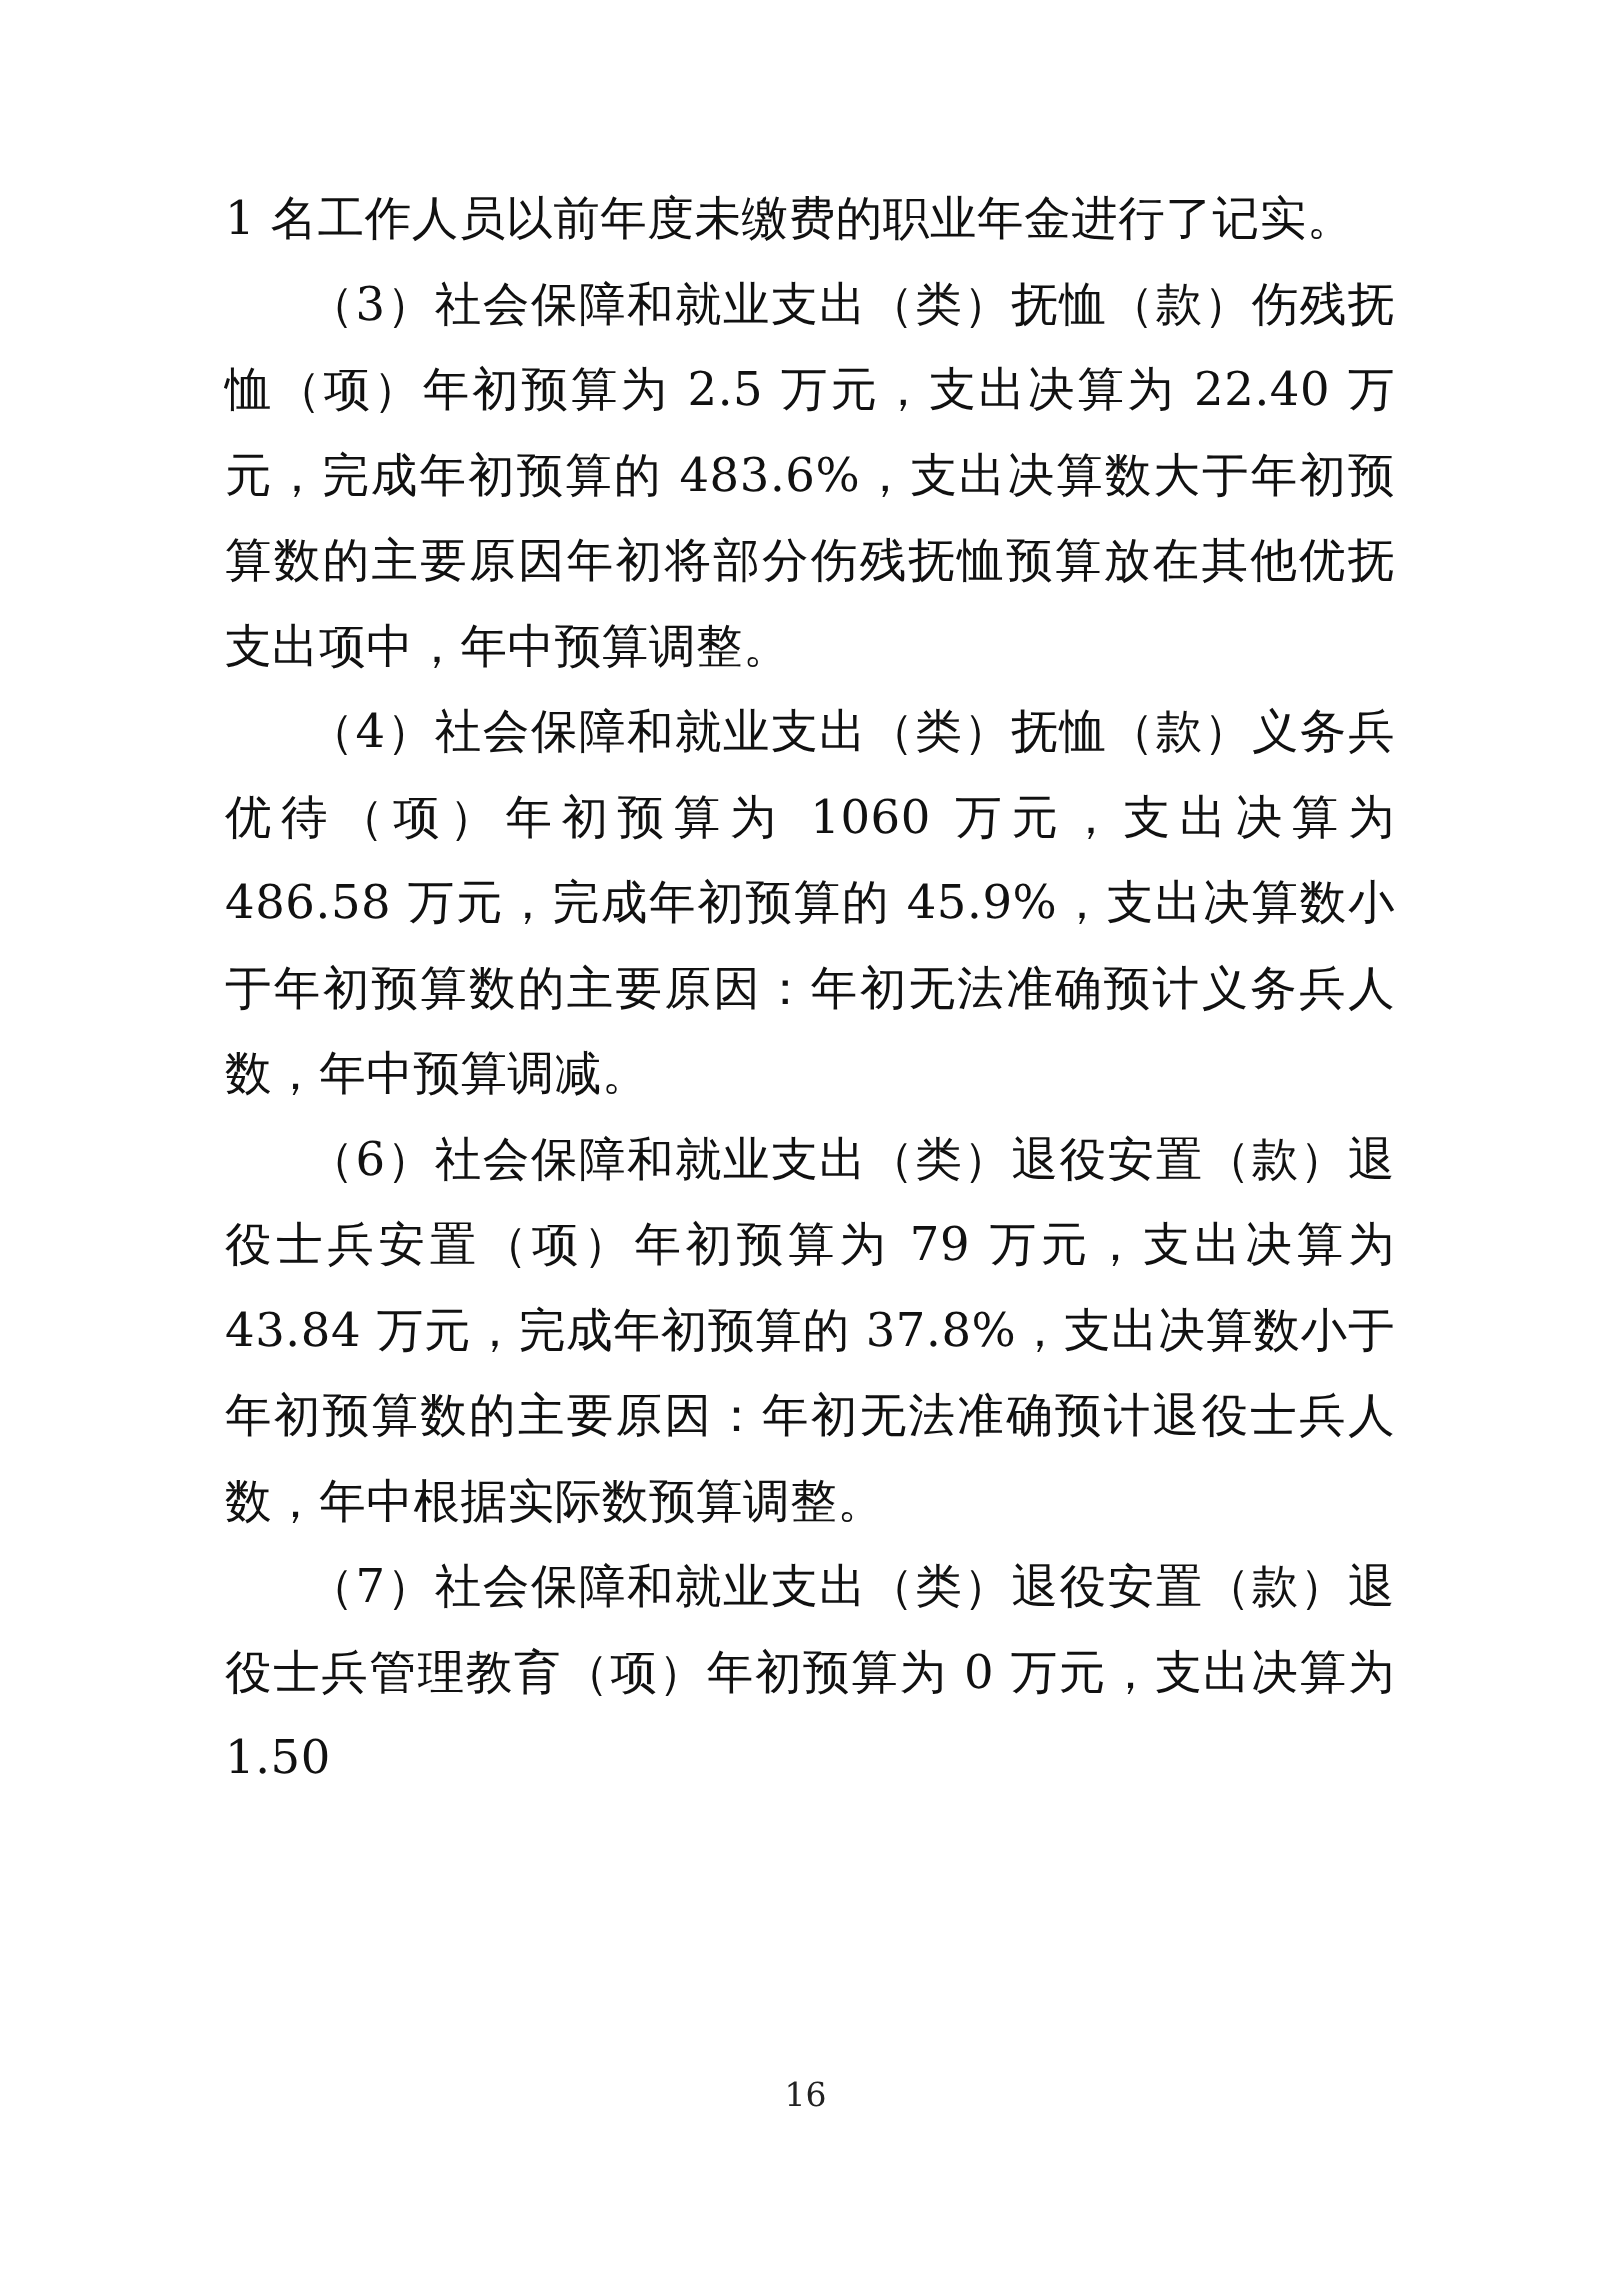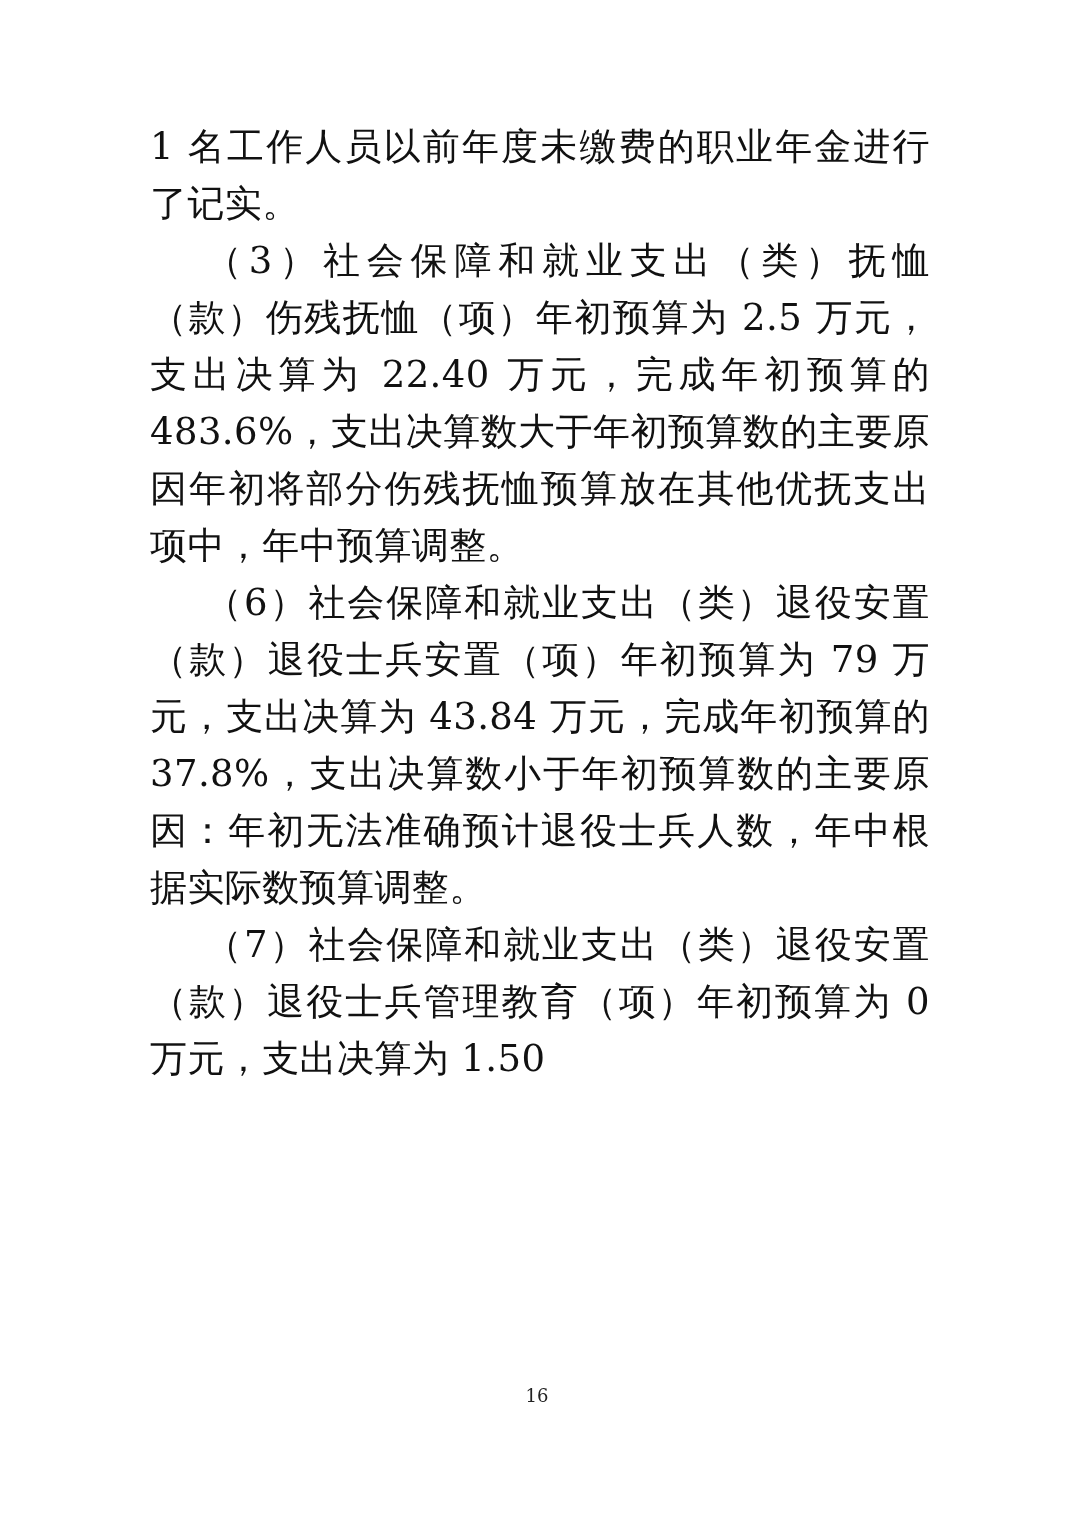--- a/index.html
+++ b/index.html
@@ -17,48 +17,49 @@
     overflow: hidden;
   }
   .content {
     position: absolute;
     left: 150px;
     top: 118px;
     width: 780px;
   }
   .para {
     font-family: "DejaVu Serif", "Liberation Serif", serif;
-    font-size: 37px;
+    font-size: 31px;
     line-height: 57px;
     color: #111111;
     text-align: justify;
     text-justify: inter-ideograph;
     letter-spacing: 0.4px;
     margin: 0;
     white-space: normal;
     text-indent: 0;
   }
   .para.indent {
     text-indent: 55px;
   }
   .page-number {
     position: absolute;
     left: 0;
     right: 0;
     top: 1385px;
     text-align: center;
     font-family: "DejaVu Serif", "Liberation Serif", serif;
-    font-size: 18px;
+    font-size: 22px;
     color: #222222;
   }
 </style>
 </head>
 <body>
 
 <div class="page">
   <div class="content">
     <p class="para">1 名工作人员以前年度未缴费的职业年金进行了记实。</p>
     <p class="para indent">（3）社会保障和就业支出（类）抚恤（款）伤残抚恤（项）年初预算为 2.5 万元，支出决算为 22.40 万元，完成年初预算的 483.6%，支出决算数大于年初预算数的主要原因年初将部分伤残抚恤预算放在其他优抚支出项中，年中预算调整。</p>
+    <p class="para indent">（4）社会保障和就业支出（类）抚恤（款）义务兵优待（项）年初预算为 1060 万元，支出决算为 486.58 万元，完成年初预算的 45.9%，支出决算数小于年初预算数的主要原因：年初无法准确预计义务兵人数，年中预算调减。</p>
     <p class="para indent">（6）社会保障和就业支出（类）退役安置（款）退役士兵安置（项）年初预算为 79 万元，支出决算为 43.84 万元，完成年初预算的 37.8%，支出决算数小于年初预算数的主要原因：年初无法准确预计退役士兵人数，年中根据实际数预算调整。</p>
     <p class="para indent">（7）社会保障和就业支出（类）退役安置（款）退役士兵管理教育（项）年初预算为 0 万元，支出决算为 1.50</p>
   </div>
   <div class="page-number">16</div>
 </div>
 
 </body></html>

